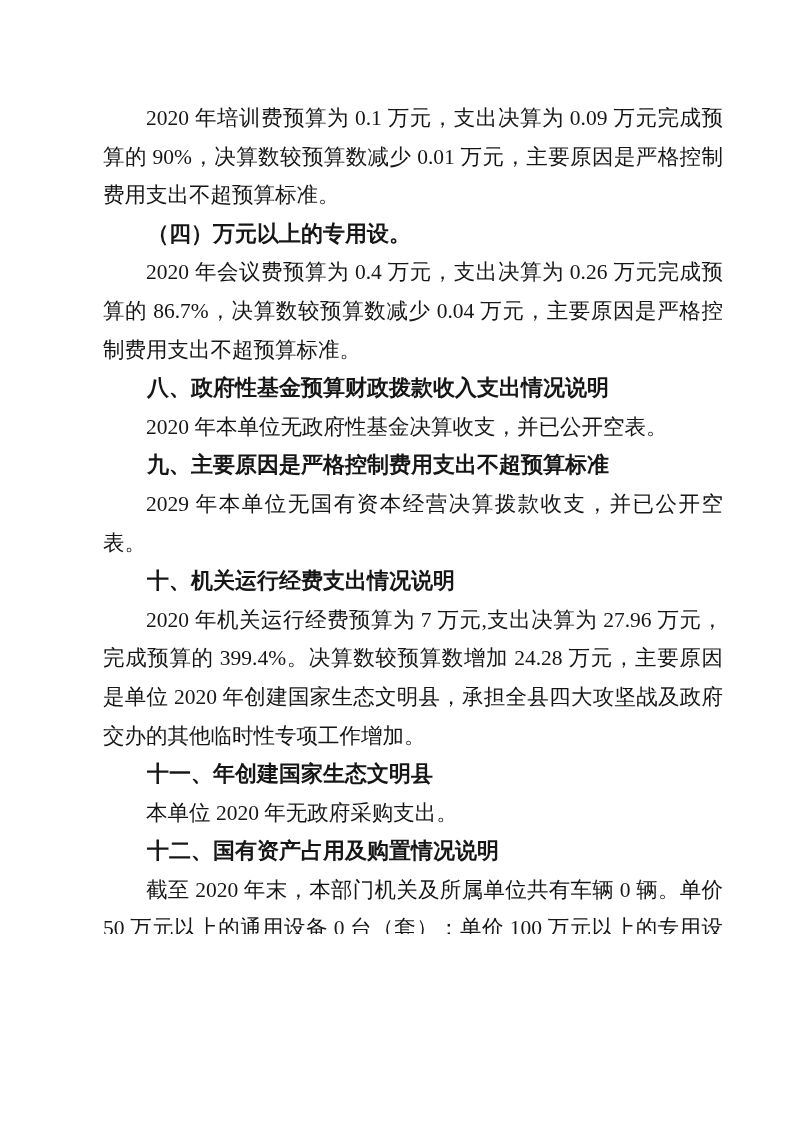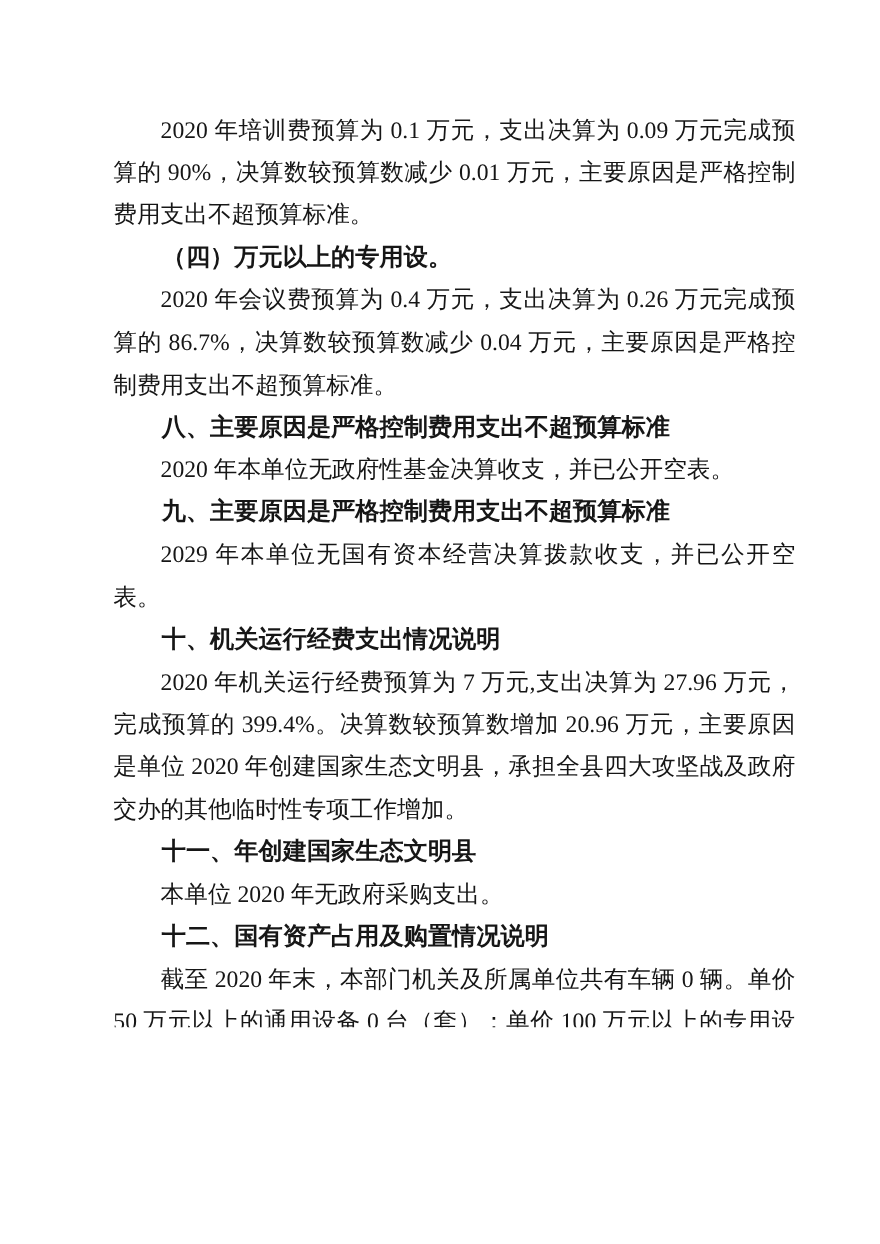--- a/index.html
+++ b/index.html
@@ -60,26 +60,26 @@
   }
 </style>
 </head>
 <body>
 
 <div class="page">
   <main class="content" id="content">
       <p class="body">2020 年培训费预算为 0.1 万元，支出决算为 0.09 万元完成预算的 90%，决算数较预算数减少 0.01 万元，主要原因是严格控制费用支出不超预算标准。</p>
       <p class="heading-serif">（四）万元以上的专用设。</p>
       <p class="body">2020 年会议费预算为 0.4 万元，支出决算为 0.26 万元完成预算的 86.7%，决算数较预算数减少 0.04 万元，主要原因是严格控制费用支出不超预算标准。</p>
-      <p class="heading-sans">八、主要原因是严格控制费用支出不超预算标准</p>
+      <p class="heading-sans">八、政府性基金预算财政拨款收入支出情况说明</p>
       <p class="body">2020 年本单位无政府性基金决算收支，并已公开空表。</p>
       <p class="heading-sans">九、主要原因是严格控制费用支出不超预算标准</p>
       <p class="body">2029 年本单位无国有资本经营决算拨款收支，并已公开空表。</p>
       <p class="heading-sans">十、机关运行经费支出情况说明</p>
-      <p class="body">2020 年机关运行经费预算为 7 万元,支出决算为 27.96 万元，完成预算的 399.4%。决算数较预算数增加 20.96 万元，主要原因是单位 2020 年创建国家生态文明县，承担全县四大攻坚战及政府交办的其他临时性专项工作增加。</p>
+      <p class="body">2020 年机关运行经费预算为 7 万元,支出决算为 27.96 万元，完成预算的 399.4%。决算数较预算数增加 24.28 万元，主要原因是单位 2020 年创建国家生态文明县，承担全县四大攻坚战及政府交办的其他临时性专项工作增加。</p>
       <p class="heading-sans">十一、年创建国家生态文明县</p>
       <p class="body">本单位 2020 年无政府采购支出。</p>
       <p class="heading-sans">十二、国有资产占用及购置情况说明</p>
       <p class="body">截至 2020 年末，本部门机关及所属单位共有车辆 0 辆。单价 50 万元以上的通用设备 0 台（套）；单价 100 万元以上的专用设备 0 台（套）。2020 年当年购置车辆 0 辆；购置单价 50 万元以上的通用设备 0 台（套）；购置单价 100 万元以上的专用设</p>
     </main>
   <div class="footer">
     <span>—20—</span>
   </div>
 </div>
 

